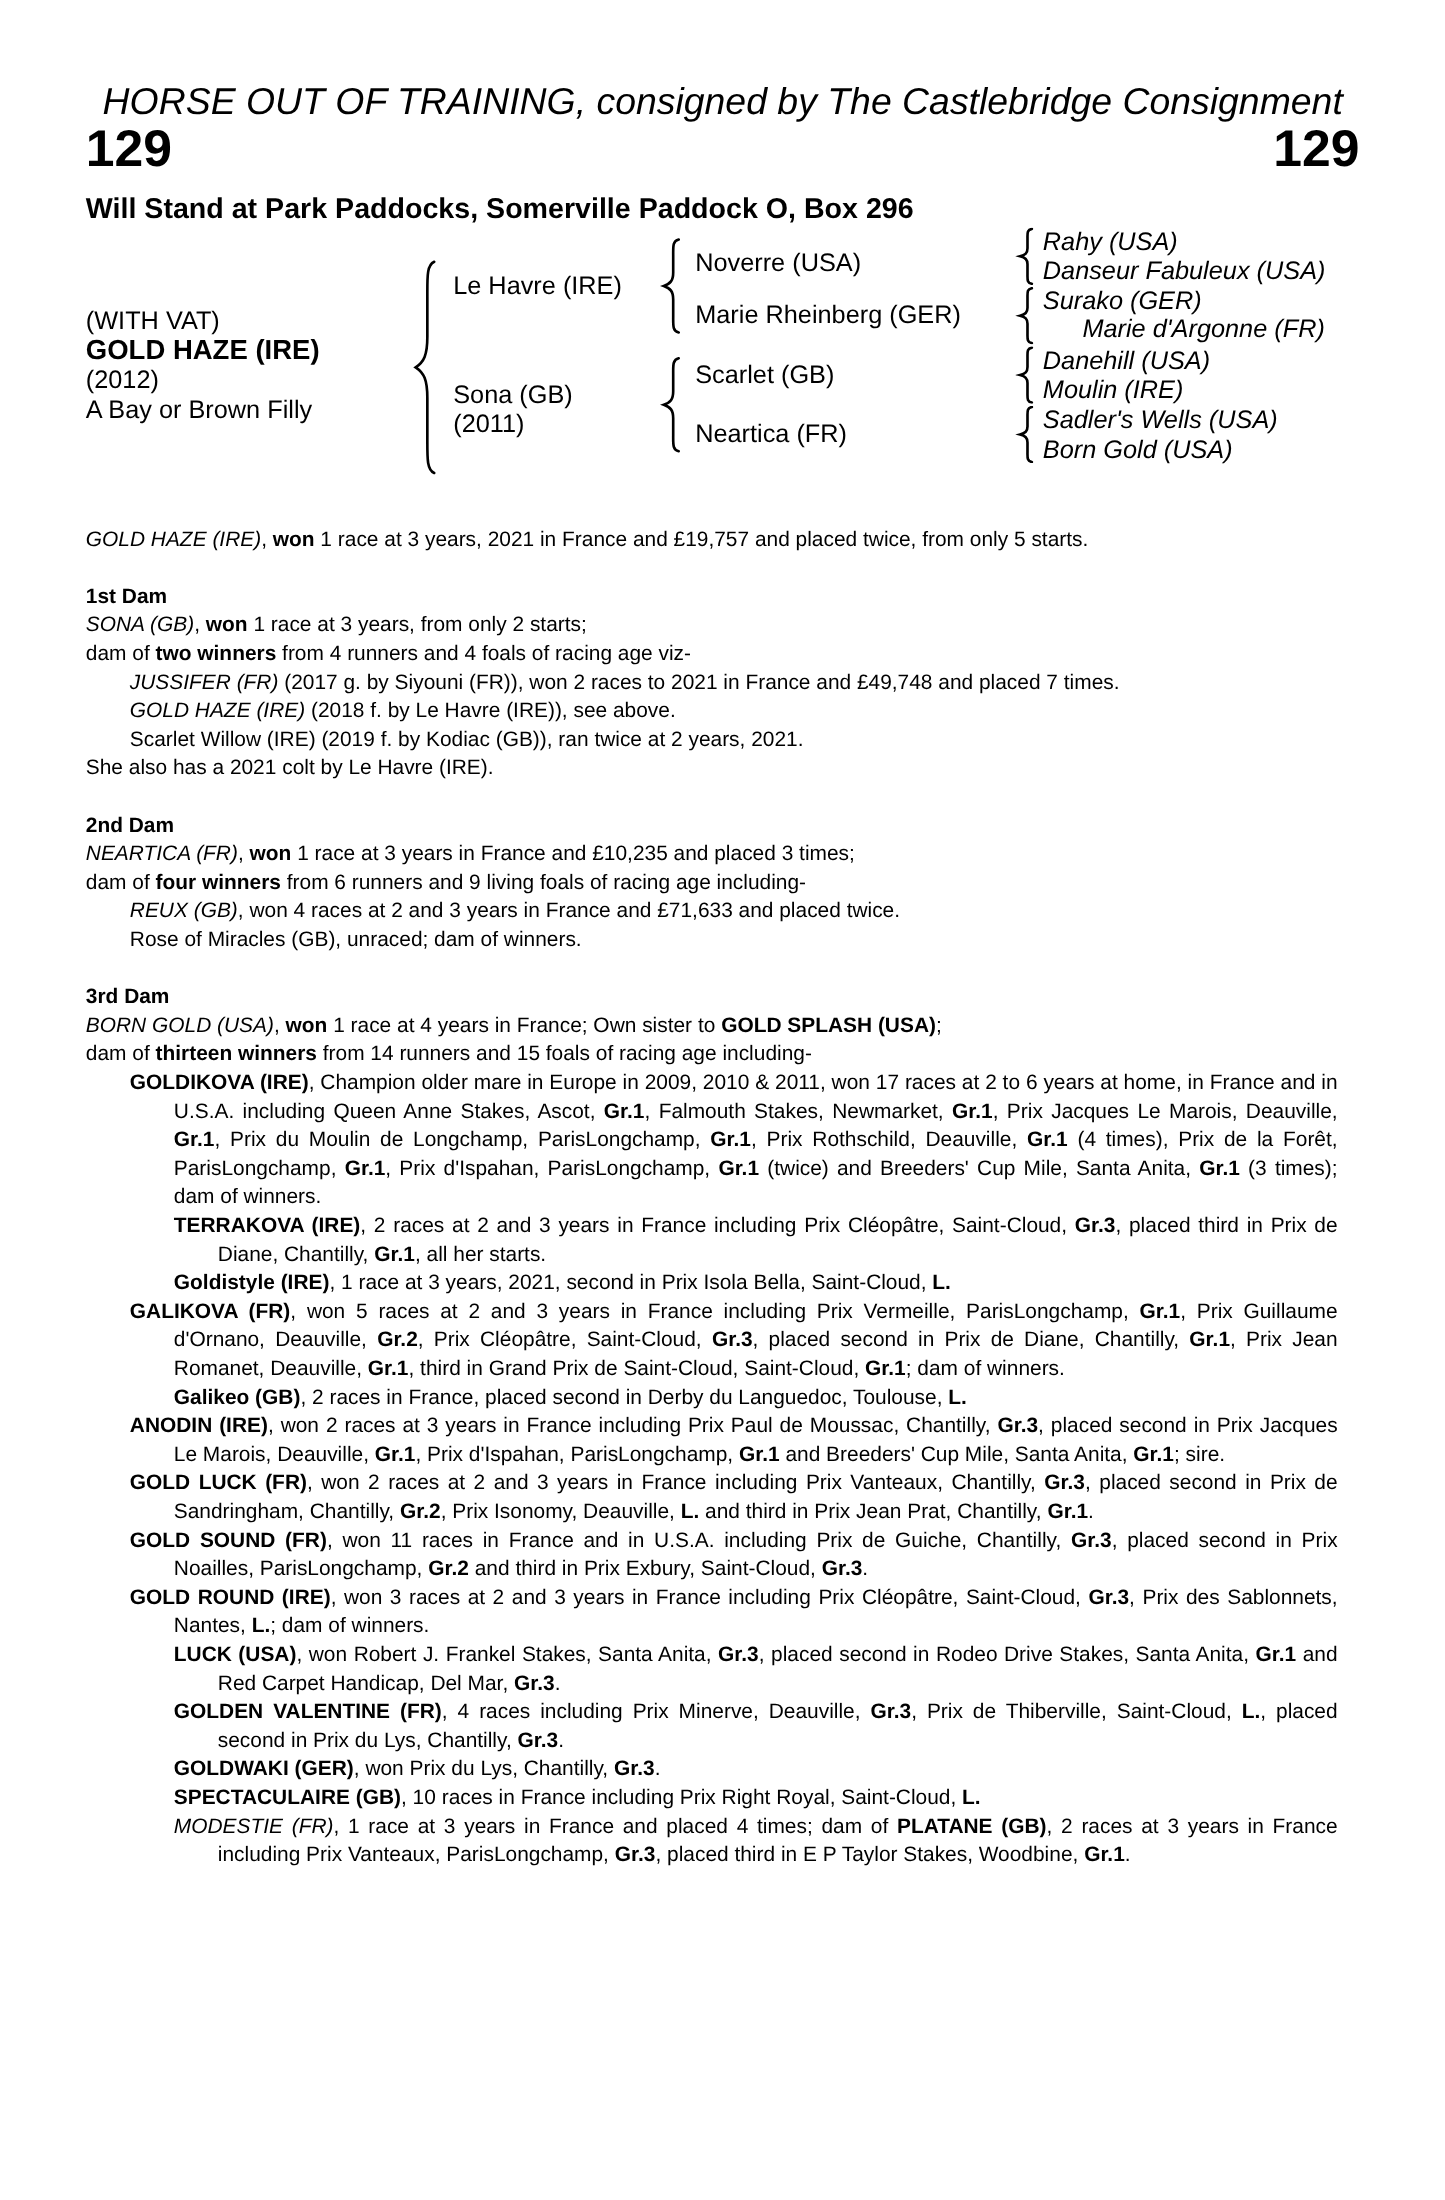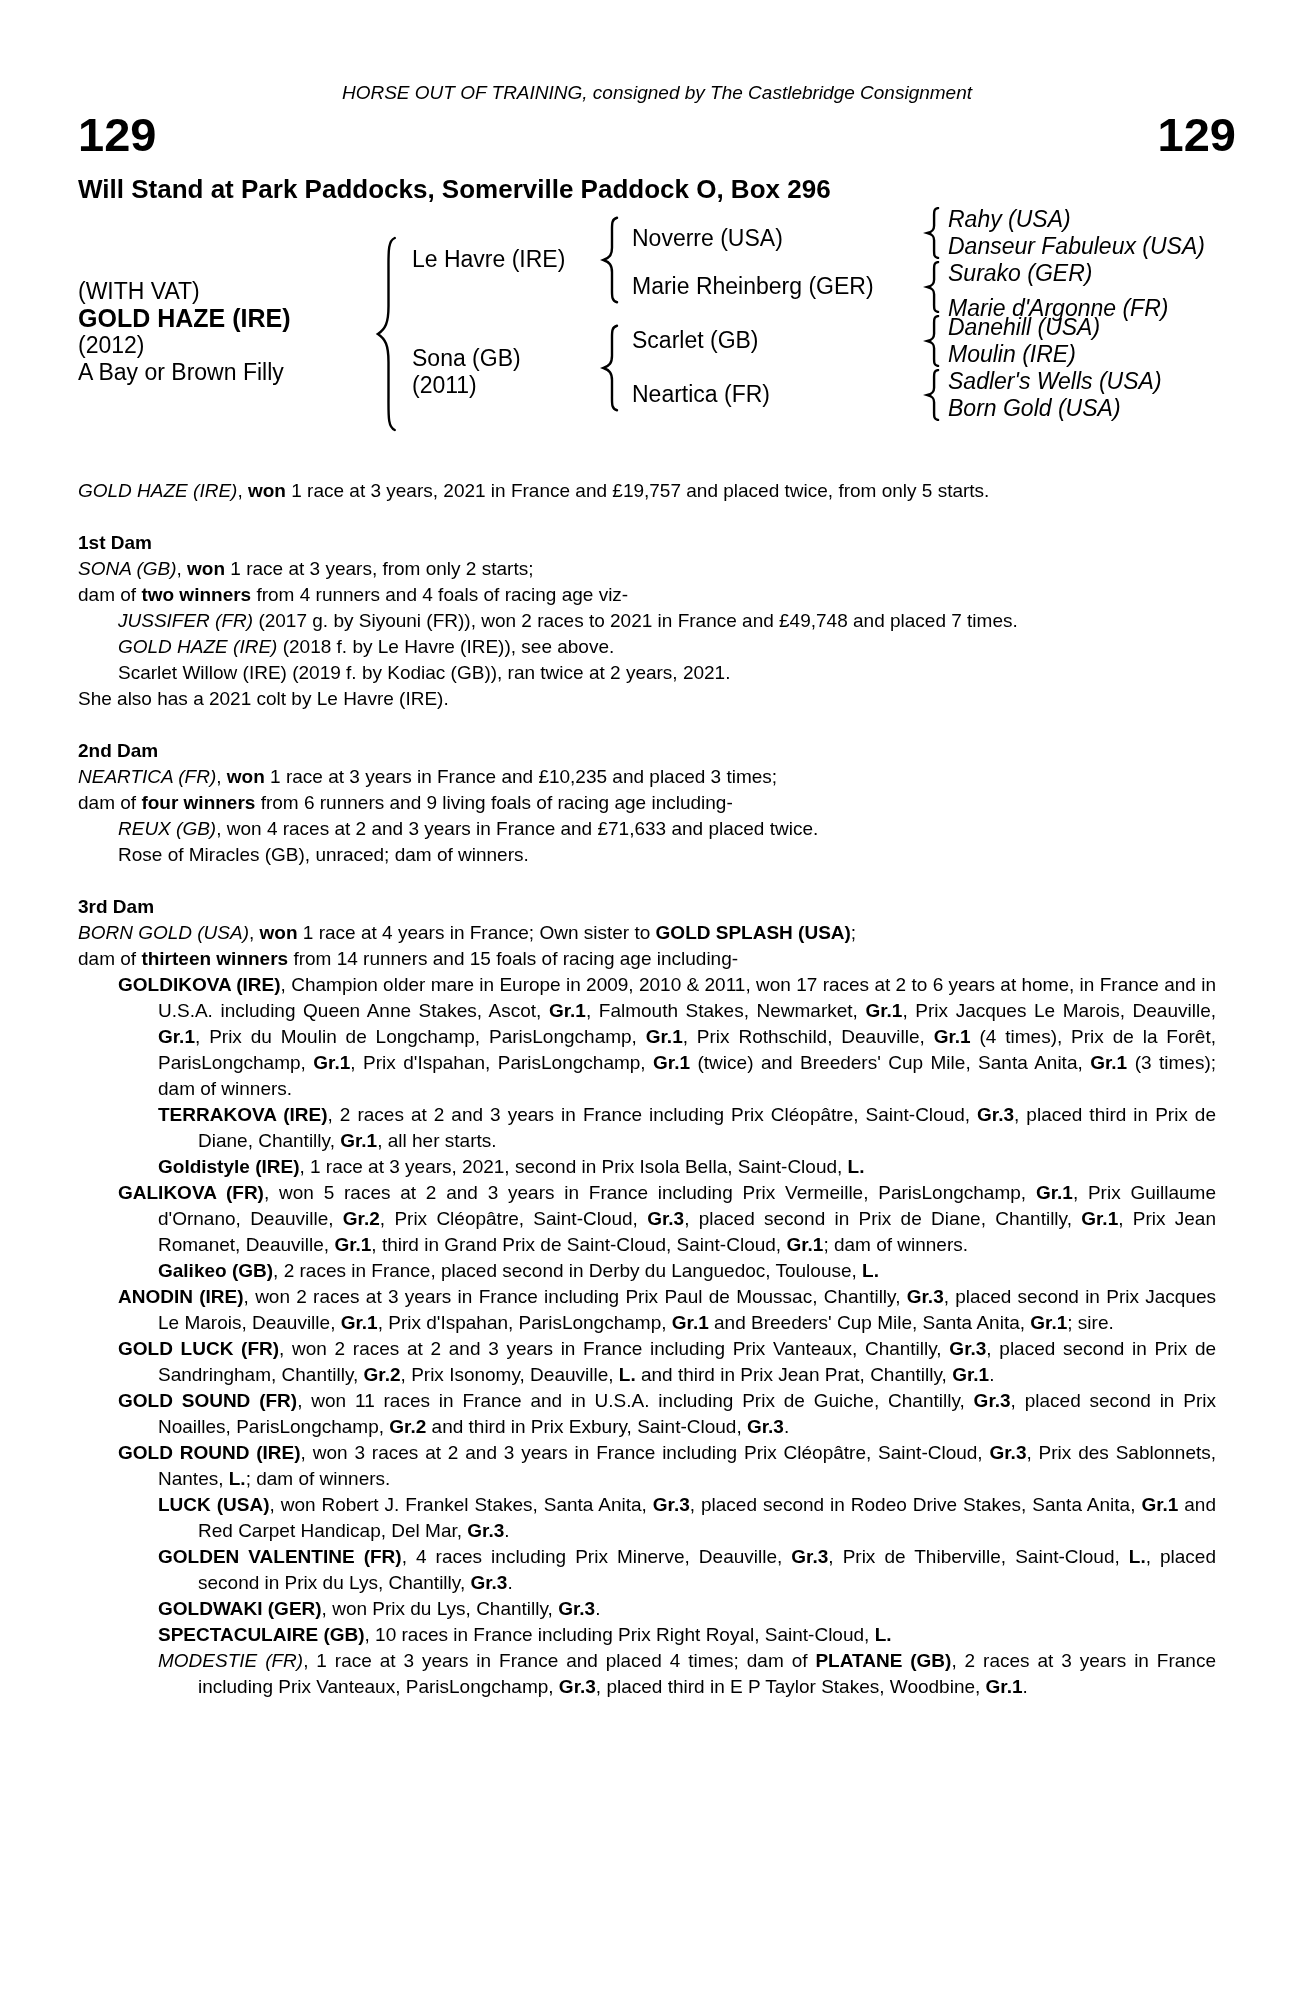--- a/index.html
+++ b/index.html
@@ -3,36 +3,36 @@
 <meta charset="utf-8">
 <style>
   html,body{margin:0;padding:0;}
   body{
     width:1314px;height:2000px;background:#ffffff;color:#000;
     font-family:"Liberation Sans","DejaVu Sans",sans-serif;
     overflow:hidden;
   }
   .doc{padding:80px 78px 0 78px;}
 
-  .consign{font-style:italic;font-size:19px;line-height:26px;text-align:center;}
+  .consign{font-style:italic;font-size:34px;line-height:26px;text-align:center;}
   .lot-row{display:flex;justify-content:space-between;margin-top:2px;
            font-weight:bold;font-size:47px;line-height:54px;}
   .stand{font-weight:bold;font-size:26px;line-height:30px;margin-top:12px;}
 
   
   .tree{position:relative;height:232px;margin-top:2px;font-size:23px;}
   .node{position:absolute;line-height:27px;white-space:nowrap;}
   .subject{position:absolute;left:0;top:72px;line-height:27px;white-space:nowrap;}
   .subj-name{font-weight:bold;font-size:25px;}
   .sire{left:334px;top:40px;}
   .dam{left:334px;top:139px;}
   .g{left:554px;}
   .g0{top:19px;}.g1{top:67px;}.g2{top:121px;}.g3{top:175px;}
   .gg{left:870px;font-style:italic;}
-  .gg0{top:0;}.gg1{top:27px;}.gg2{top:54px;}.gg3{top:89px;}
+  .gg0{top:0;}.gg1{top:27px;}.gg2{top:54px;}.gg3{top:79px;margin-left:36px;}
   .gg4{top:108px;}.gg5{top:135px;}.gg6{top:162px;}.gg7{top:189px;}
 
   .brace{position:absolute;}
   .brace path{fill:none;stroke:#000;stroke-width:2.4;stroke-linecap:round;}
   .b-big{left:293px;top:28px;width:30px;height:200px;}
   .b-mid-a{left:520px;top:10px;width:24px;height:88px;}
   .b-mid-b{left:520px;top:118px;width:24px;height:88px;}
   .b-s{left:845px;width:19px;height:52px;}
   .b-s0{top:1px;}.b-s1{top:55px;}.b-s2{top:109px;}.b-s3{top:163px;}
 

